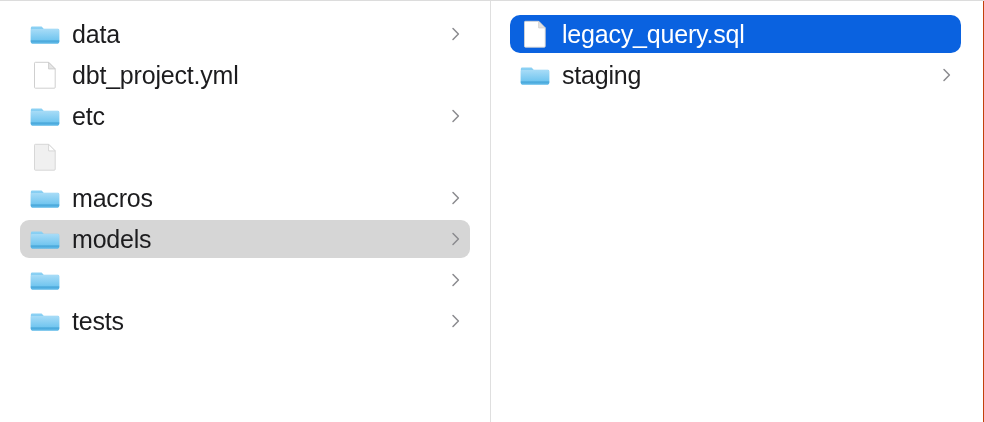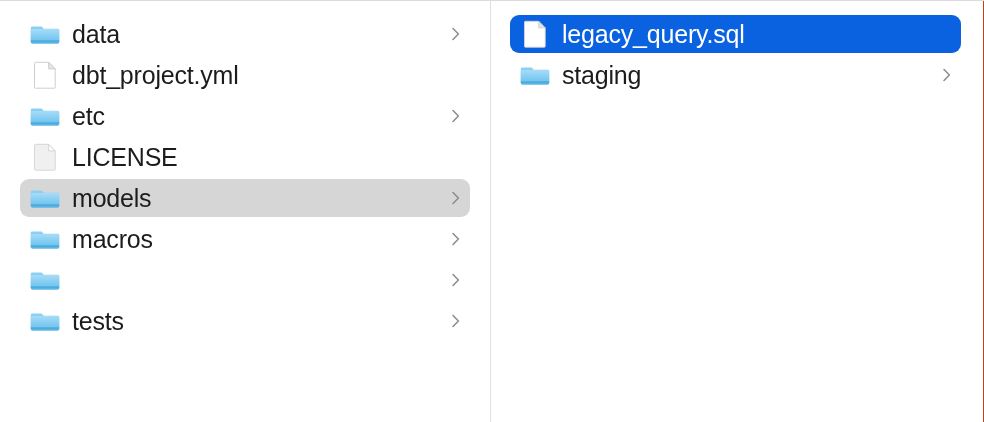--- a/index.html
+++ b/index.html
@@ -38,21 +38,21 @@
     display: flex;
     align-items: center;
     height: 38px;
     margin: 3px 20px 3px 20px;
     padding: 0 8px 0 10px;
     border-radius: 9px;
     cursor: default;
     user-select: none;
   }
 
-  .col-right .row { margin-left: 19px; margin-right: 22px; }
+  .col-right .row { margin-left: 19px; margin-right: 22px; border-radius: 10px; }
 
   .row.selected-gray { background: #d6d6d6; }
   .row.selected-blue { background: #0a62e0; }
 
   
   .icon {
     position: relative;
     flex: 0 0 auto;
     width: 30px;
     height: 30px;
@@ -157,27 +157,53 @@
   </svg>
         </span>
       </div>
       <div class="row">
         <span class="icon">
           <svg viewBox="0 0 30 30" xmlns="http://www.w3.org/2000/svg">
     <path d="M5.4 2.3h13.2l6.6 6.6v18.4a0.9 0.9 0 0 1-0.9 0.9H5.4a0.9 0.9 0 0 1-0.9-0.9V3.2a0.9 0.9 0 0 1 0.9-0.9z" fill="#f0f0f0" stroke="#d3d3d3" stroke-width="0.9"></path>
     <path d="M18.6 2.3l6.6 6.6h-6.6z" fill="#ffffff" stroke="#d3d3d3" stroke-width="0.9" stroke-linejoin="round"></path>
   </svg>
         </span>
-        <span class="label">LICENSE</span>
         <span class="chevron hidden">
           <svg viewBox="0 0 12 18" xmlns="http://www.w3.org/2000/svg">
     <path d="M3 3.5L8.4 9 3 14.5" fill="none" stroke="#8b8b8f" stroke-width="1.5" stroke-linecap="round" stroke-linejoin="round"></path>
   </svg>
         </span>
       </div>
+      <div class="row">
+        <span class="icon">
+          <svg viewBox="0 0 30 30" xmlns="http://www.w3.org/2000/svg">
+    <defs>
+      <linearGradient id="fb" x1="0" y1="0" x2="0" y2="1">
+        <stop offset="0" stop-color="#8ed2f4"></stop>
+                <stop offset="1" stop-color="#4fb3e8"></stop>
+      </linearGradient>
+      <linearGradient id="ff" x1="0" y1="0" x2="0" y2="1">
+        <stop offset="0" stop-color="#a8dcf7"></stop>
+                <stop offset="0.82" stop-color="#6ec4ef"></stop>
+        <stop offset="0.83" stop-color="#4aa9dd"></stop>
+                <stop offset="1" stop-color="#63bbe8"></stop>
+      </linearGradient>
+    </defs>
+    <path d="M2.2 7.6h9.4l2.1 2.1h14.1a1.4 1.4 0 0 1 1.4 1.4v11.9a1.4 1.4 0 0 1-1.4 1.4H2.2a1.4 1.4 0 0 1-1.4-1.4V9a1.4 1.4 0 0 1 1.4-1.4z" fill="url(#fb)"></path>
+    <path d="M2.2 9.9h25.6a1.4 1.4 0 0 1 1.4 1.4v11.7a1.4 1.4 0 0 1-1.4 1.4H2.2a1.4 1.4 0 0 1-1.4-1.4V11.3A1.4 1.4 0 0 1 2.2 9.9z" fill="url(#ff)"></path>
+    <path d="M0.8 21.1h28.4v1.1H0.8z" fill="#3f9fd2" opacity="0.55"></path>
+  </svg>
+        </span>
+        <span class="label">macros</span>
+        <span class="chevron">
+          <svg viewBox="0 0 12 18" xmlns="http://www.w3.org/2000/svg">
+    <path d="M3 3.5L8.4 9 3 14.5" fill="none" stroke="#8b8b8f" stroke-width="1.5" stroke-linecap="round" stroke-linejoin="round"></path>
+  </svg>
+        </span>
+      </div>
       <div class="row selected-gray">
         <span class="icon">
           <svg viewBox="0 0 30 30" xmlns="http://www.w3.org/2000/svg">
     <defs>
       <linearGradient id="fb" x1="0" y1="0" x2="0" y2="1">
         <stop offset="0" stop-color="#8ed2f4"></stop>
                 <stop offset="1" stop-color="#4fb3e8"></stop>
       </linearGradient>
       <linearGradient id="ff" x1="0" y1="0" x2="0" y2="1">
         <stop offset="0" stop-color="#a8dcf7"></stop>
@@ -185,47 +211,20 @@
         <stop offset="0.83" stop-color="#4aa9dd"></stop>
                 <stop offset="1" stop-color="#63bbe8"></stop>
       </linearGradient>
     </defs>
     <path d="M2.2 7.6h9.4l2.1 2.1h14.1a1.4 1.4 0 0 1 1.4 1.4v11.9a1.4 1.4 0 0 1-1.4 1.4H2.2a1.4 1.4 0 0 1-1.4-1.4V9a1.4 1.4 0 0 1 1.4-1.4z" fill="url(#fb)"></path>
     <path d="M2.2 9.9h25.6a1.4 1.4 0 0 1 1.4 1.4v11.7a1.4 1.4 0 0 1-1.4 1.4H2.2a1.4 1.4 0 0 1-1.4-1.4V11.3A1.4 1.4 0 0 1 2.2 9.9z" fill="url(#ff)"></path>
     <path d="M0.8 21.1h28.4v1.1H0.8z" fill="#3f9fd2" opacity="0.55"></path>
   </svg>
         </span>
         <span class="label">models</span>
-        <span class="chevron">
-          <svg viewBox="0 0 12 18" xmlns="http://www.w3.org/2000/svg">
-    <path d="M3 3.5L8.4 9 3 14.5" fill="none" stroke="#8b8b8f" stroke-width="1.5" stroke-linecap="round" stroke-linejoin="round"></path>
-  </svg>
-        </span>
-      </div>
-      <div class="row">
-        <span class="icon">
-          <svg viewBox="0 0 30 30" xmlns="http://www.w3.org/2000/svg">
-    <defs>
-      <linearGradient id="fb" x1="0" y1="0" x2="0" y2="1">
-        <stop offset="0" stop-color="#8ed2f4"></stop>
-                <stop offset="1" stop-color="#4fb3e8"></stop>
-      </linearGradient>
-      <linearGradient id="ff" x1="0" y1="0" x2="0" y2="1">
-        <stop offset="0" stop-color="#a8dcf7"></stop>
-                <stop offset="0.82" stop-color="#6ec4ef"></stop>
-        <stop offset="0.83" stop-color="#4aa9dd"></stop>
-                <stop offset="1" stop-color="#63bbe8"></stop>
-      </linearGradient>
-    </defs>
-    <path d="M2.2 7.6h9.4l2.1 2.1h14.1a1.4 1.4 0 0 1 1.4 1.4v11.9a1.4 1.4 0 0 1-1.4 1.4H2.2a1.4 1.4 0 0 1-1.4-1.4V9a1.4 1.4 0 0 1 1.4-1.4z" fill="url(#fb)"></path>
-    <path d="M2.2 9.9h25.6a1.4 1.4 0 0 1 1.4 1.4v11.7a1.4 1.4 0 0 1-1.4 1.4H2.2a1.4 1.4 0 0 1-1.4-1.4V11.3A1.4 1.4 0 0 1 2.2 9.9z" fill="url(#ff)"></path>
-    <path d="M0.8 21.1h28.4v1.1H0.8z" fill="#3f9fd2" opacity="0.55"></path>
-  </svg>
-        </span>
-        <span class="label">macros</span>
         <span class="chevron">
           <svg viewBox="0 0 12 18" xmlns="http://www.w3.org/2000/svg">
     <path d="M3 3.5L8.4 9 3 14.5" fill="none" stroke="#8b8b8f" stroke-width="1.5" stroke-linecap="round" stroke-linejoin="round"></path>
   </svg>
         </span>
       </div>
       <div class="row">
         <span class="icon">
           <svg viewBox="0 0 30 30" xmlns="http://www.w3.org/2000/svg">
     <defs>

